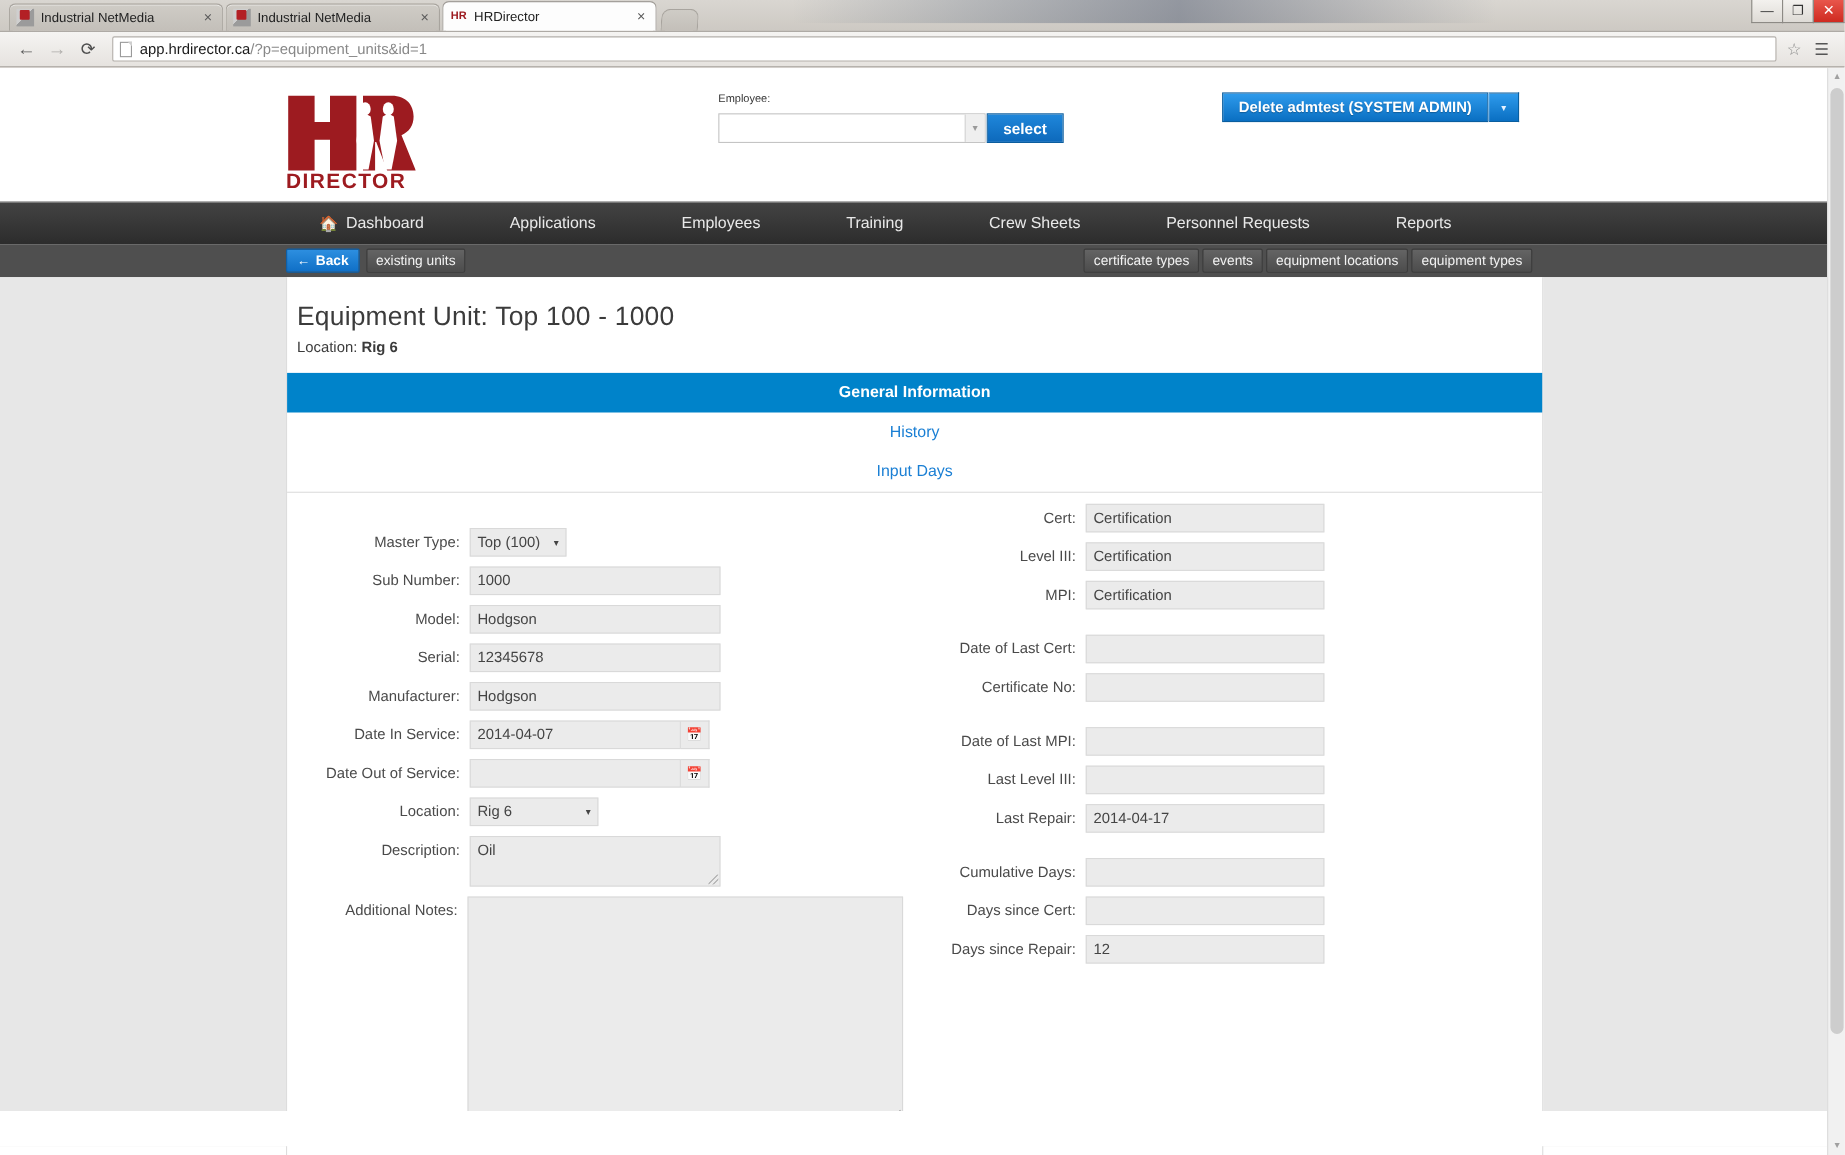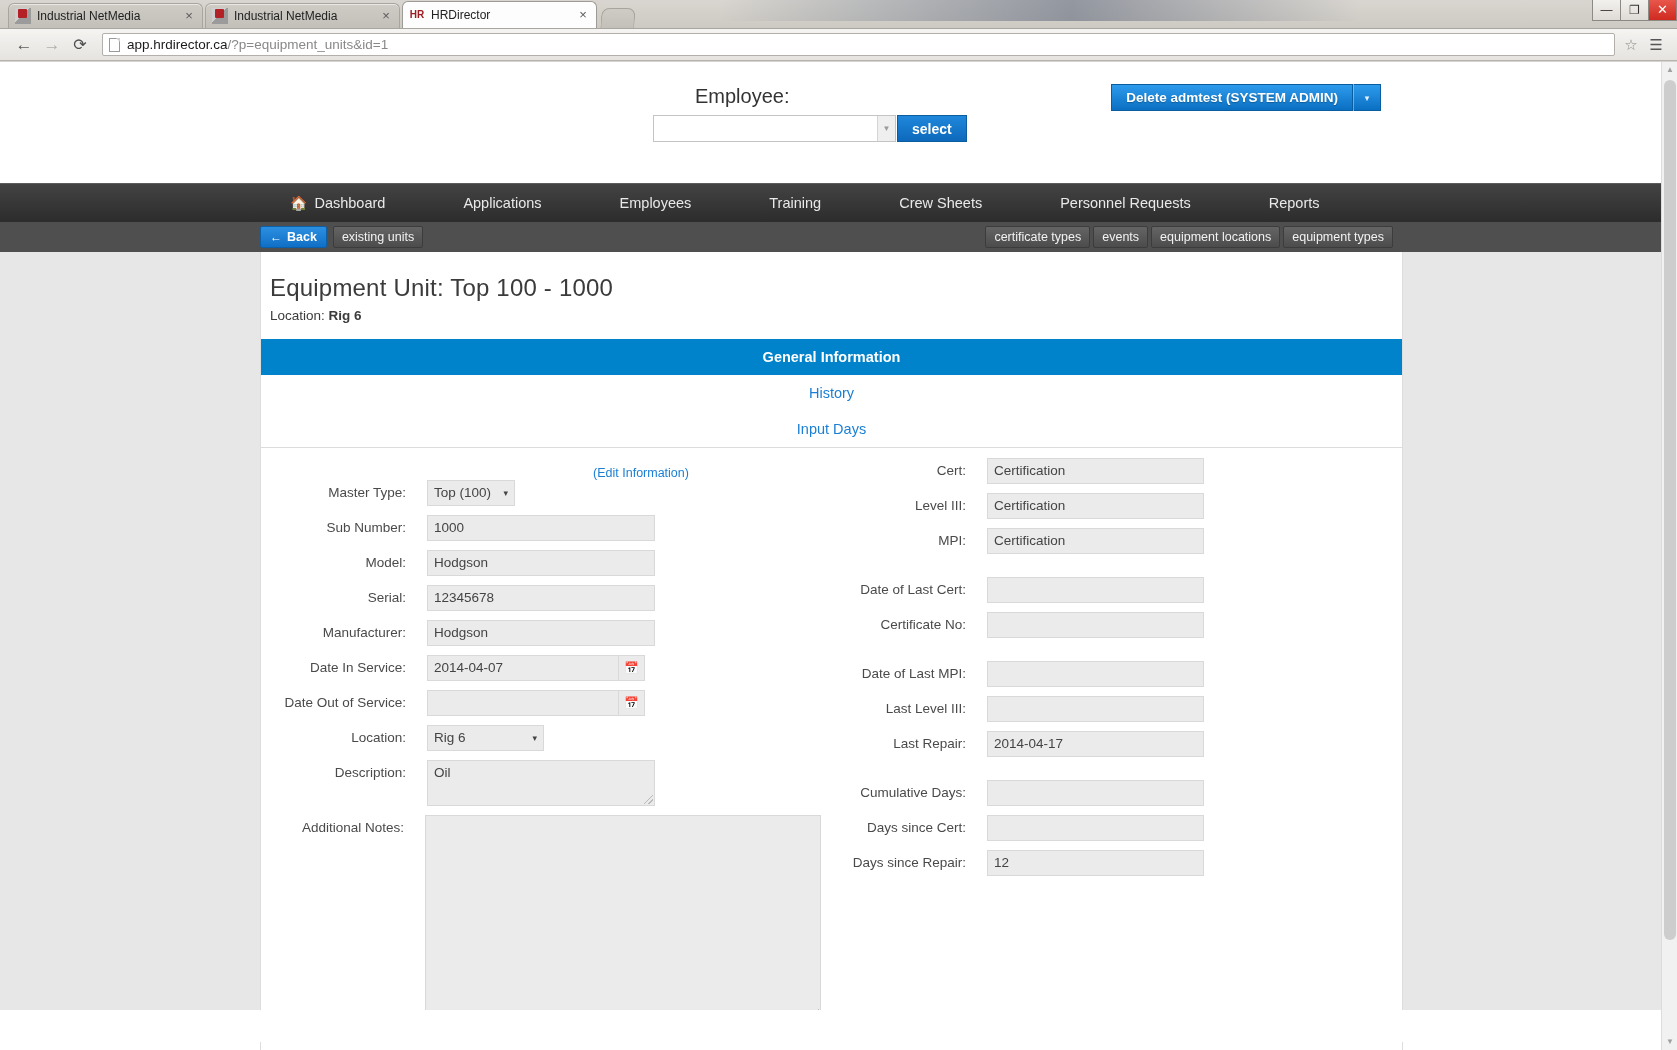--- a/index.html
+++ b/index.html
@@ -230,24 +230,23 @@
     letter-spacing: 1.3px;
     color: #9d1b20;
     font-family: "Liberation Sans", sans-serif;
   }
   .emp-block {
     position: absolute;
     left: 653px; top: 23px;
     width: 320px;
   }
   .emp-label {
-    font-size: 20px;
+    font-size: 10px;
     color: #333;
     margin-bottom: 7px;
-    margin-left: 42px;
   }
   .emp-row { display: flex; align-items: stretch; }
   .emp-input {
     width: 243px; height: 27px;
     border: 1px solid #c4c4c4;
     background: #fff;
     display: flex; align-items: stretch;
   }
   .emp-input input {
     flex: 1 1 auto;
@@ -446,21 +445,21 @@
     display: flex;
     align-items: flex-start;
     margin-bottom: 9px;
   }
   .flabel {
     width: 166px;
     text-align: right;
     font-size: 13.5px;
     color: #4a4a4a;
     padding-top: 5px;
-    padding-right: 21px;
+    padding-right: 9px;
     white-space: nowrap;
   }
   .fctl { display: flex; align-items: stretch; }
   .finput {
     width: 217px;
     height: 26px;
     background: #ebebeb;
     border: 1px solid #d9d9d9;
     font-size: 13.5px;
     color: #444;
@@ -599,20 +598,31 @@
       <span>/?p=equipment_units&amp;id=1</span>
     </div>
     <div class="star">☆</div>
     <div class="menu-btn">☰</div>
   </div>
 
   <div class="viewport">
     <div class="site">
 
       <div class="site-header">
+        <div class="logo">
+          <svg width="118" height="72" viewBox="0 0 118 72">
+            <path d="M2 2 h24 v24 h14 V2 h24 v68 H40 V42 H26 v28 H2 Z" fill="#9d1b20"></path>
+            <path d="M70 2 h26 c14 0 20 9 20 19 0 8-4 14-11 17 l13 32 H92 L82 44 h-1 v26 H70 Z" fill="#9d1b20"></path>
+            <ellipse cx="72" cy="14" rx="5" ry="6" fill="#ffffff"></ellipse>
+            <path d="M67 21 q5 -4 10 0 l3 22 -5 26 h-6 l-5 -26 Z" fill="#ffffff"></path>
+            <ellipse cx="93" cy="14" rx="5" ry="6" fill="#ffffff"></ellipse>
+            <path d="M88 21 q5 -4 10 0 l3 22 -5 26 h-6 l-5 -26 Z" fill="#ffffff"></path>
+          </svg>
+          <div class="logo-word">DIRECTOR</div>
+        </div>
 
         <div class="emp-block">
           <div class="emp-label">Employee:</div>
           <div class="emp-row">
             <div class="emp-input">
               <input type="text" placeholder="" style="">
               <span class="emp-caret">▼</span>
             </div>
             <div class="btn-select">select</div>
           </div>
@@ -661,21 +671,20 @@
             <span>Location: </span><b>Rig 6</b>
           </div>
 
           <div class="tabs">
             <div class="tab-item active">General Information</div>
             <div class="tab-item">History</div>
             <div class="tab-item">Input Days</div>
           </div>
 
           <div class="form-area">
-            <div class="edit-link">(Edit Information)</div>
 
             <div class="col-left">
               <div class="frow">
                 <div class="flabel">Master Type:</div>
                 <div class="fctl">
                   <div class="fselect master">
                     <span>Top (100)</span>
                     <span class="car">▾</span>
                   </div>
                 </div>

